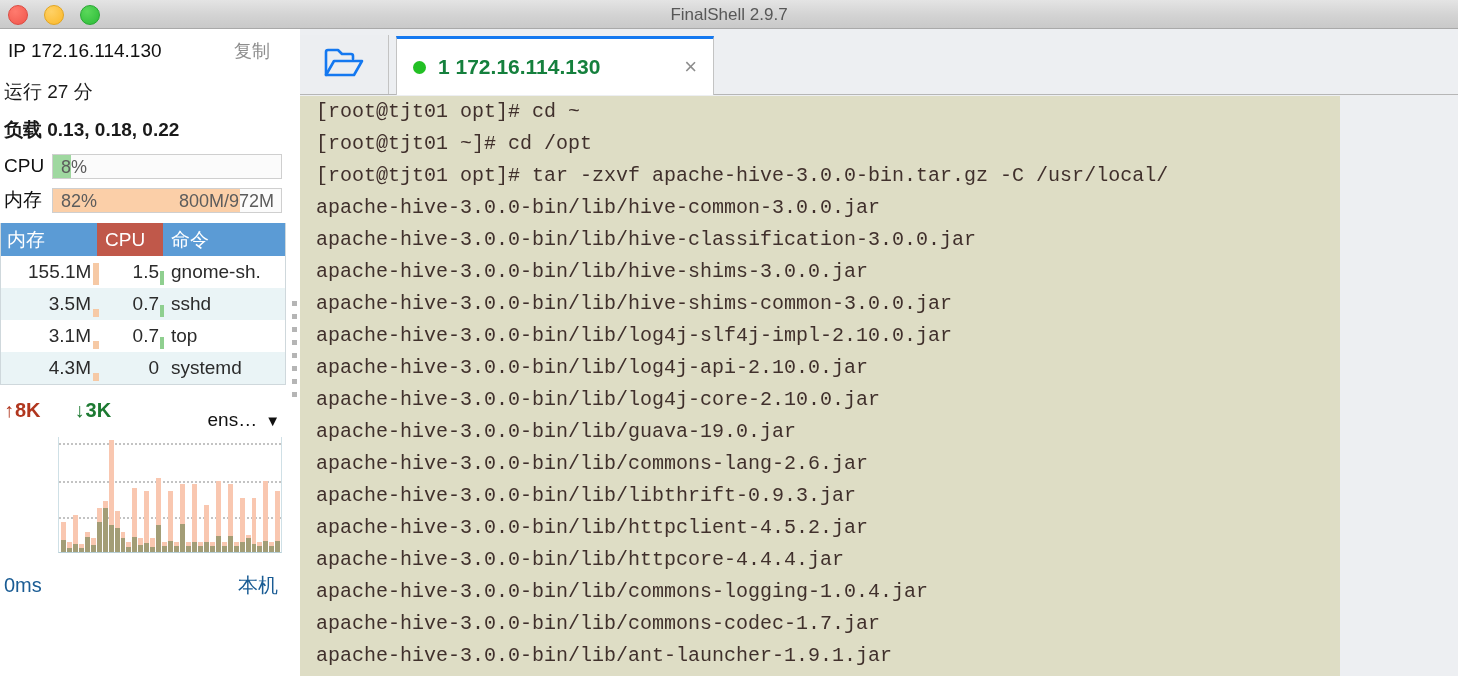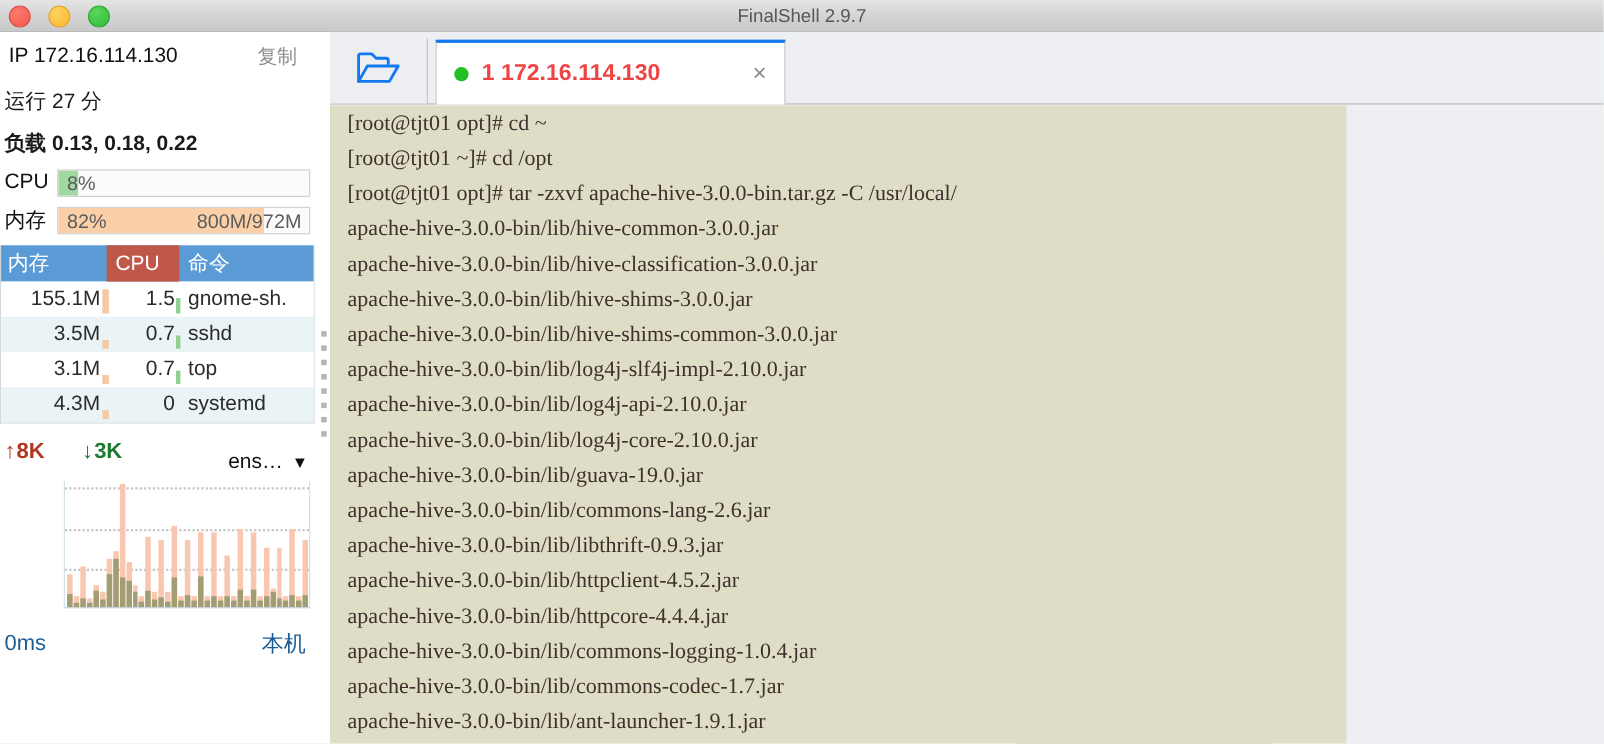--- a/index.html
+++ b/index.html
@@ -123,27 +123,27 @@
     background:#eceef1;border-right:1px solid #c3c3c3;
     display:flex;align-items:center;justify-content:center;
   }
   .tab{
     position:absolute;left:96px;top:7px;width:318px;height:59px;
     background:#ffffff;border:1px solid #c3c3c3;border-bottom:none;
     border-top:3px solid #1478f0;box-sizing:border-box;
     display:flex;align-items:center;
   }
   .dot{width:13px;height:13px;border-radius:50%;background:#22c024;margin-left:16px;flex:none;}
-  .tab-label{font-size:21px;color:#ef4444;margin-left:12px;font-weight:bold;white-space:nowrap;}
+  .tab-label{font-size:21px;color:#15803d;margin-left:12px;font-weight:bold;white-space:nowrap;}
   .tab-close{margin-left:auto;margin-right:16px;font-size:22px;color:#8d8d8d;}
 
   .term{
-    position:absolute;left:0;top:67px;width:924px;height:580px;
+    position:absolute;left:0;top:67px;width:1040px;height:580px;
     background:#deddc5;overflow:hidden;
-    font-family:Liberation Serif, serif;
+    font-family:Liberation Mono, monospace;
   }
   .term .line{
     font-size:20px;line-height:32px;color:#40302c;
     white-space:pre;padding-left:16px;letter-spacing:0px;
   }
 </style>
 </head>
 <body>
 
 <div id="app">

